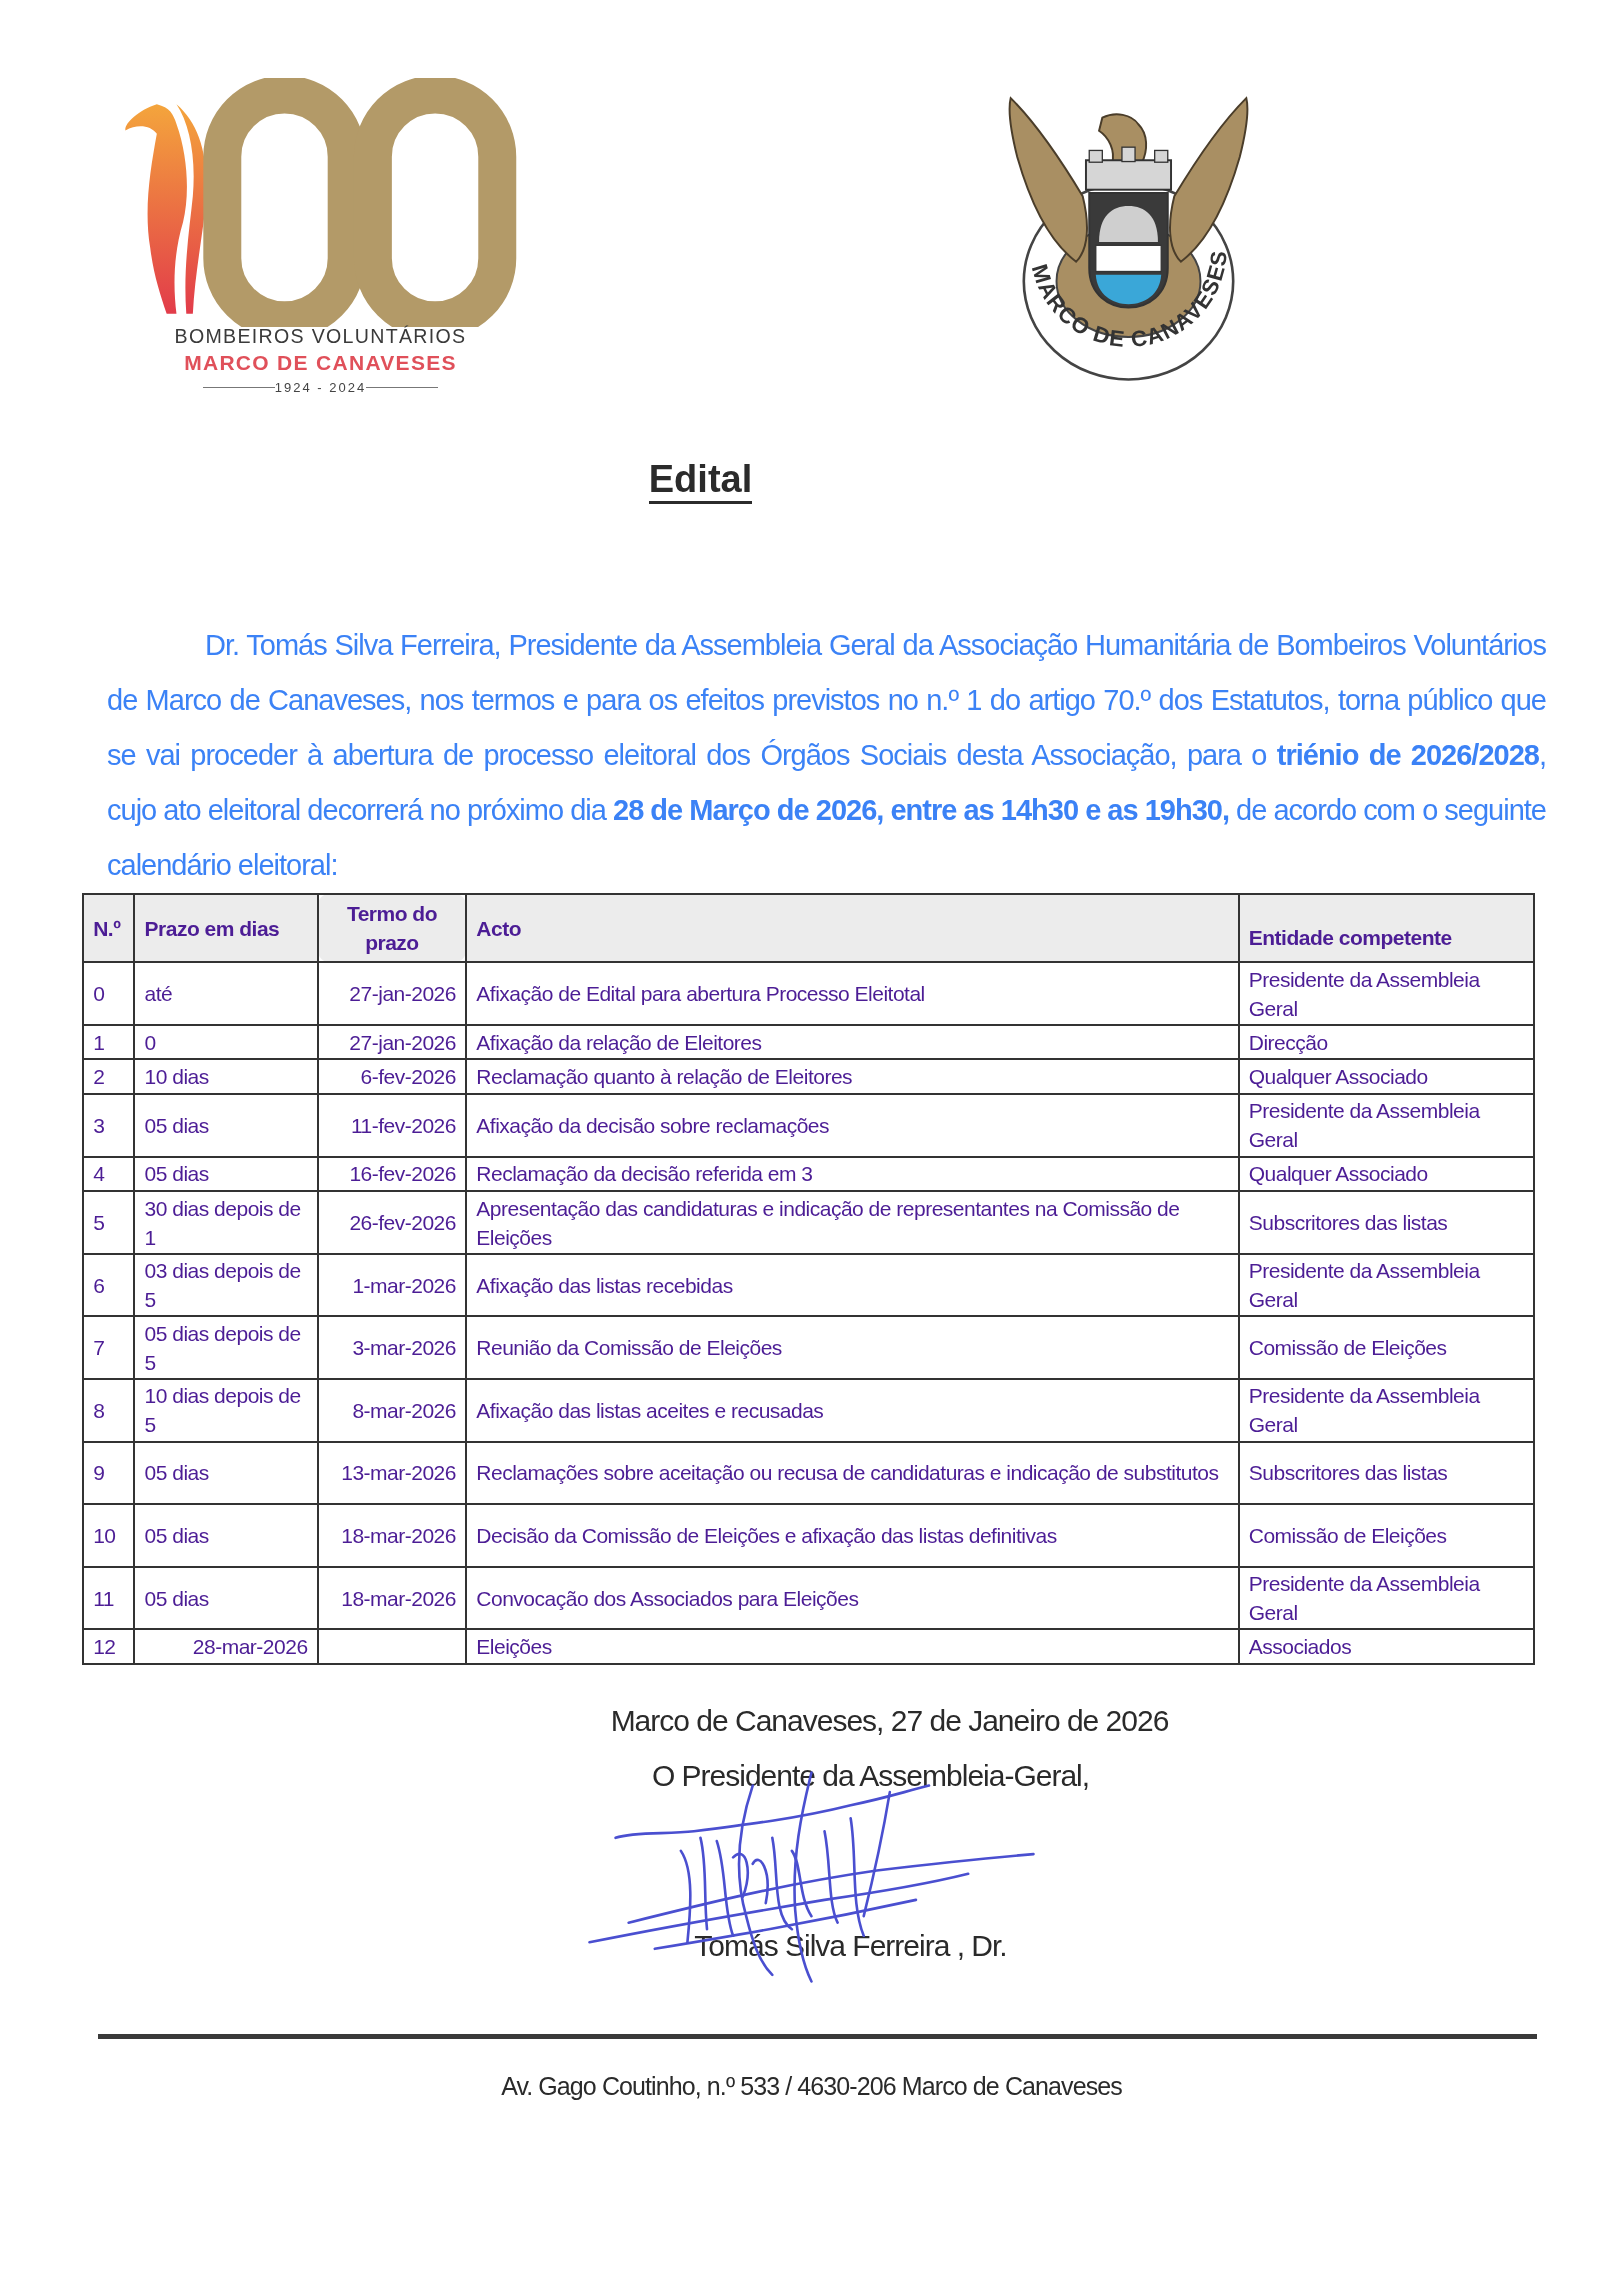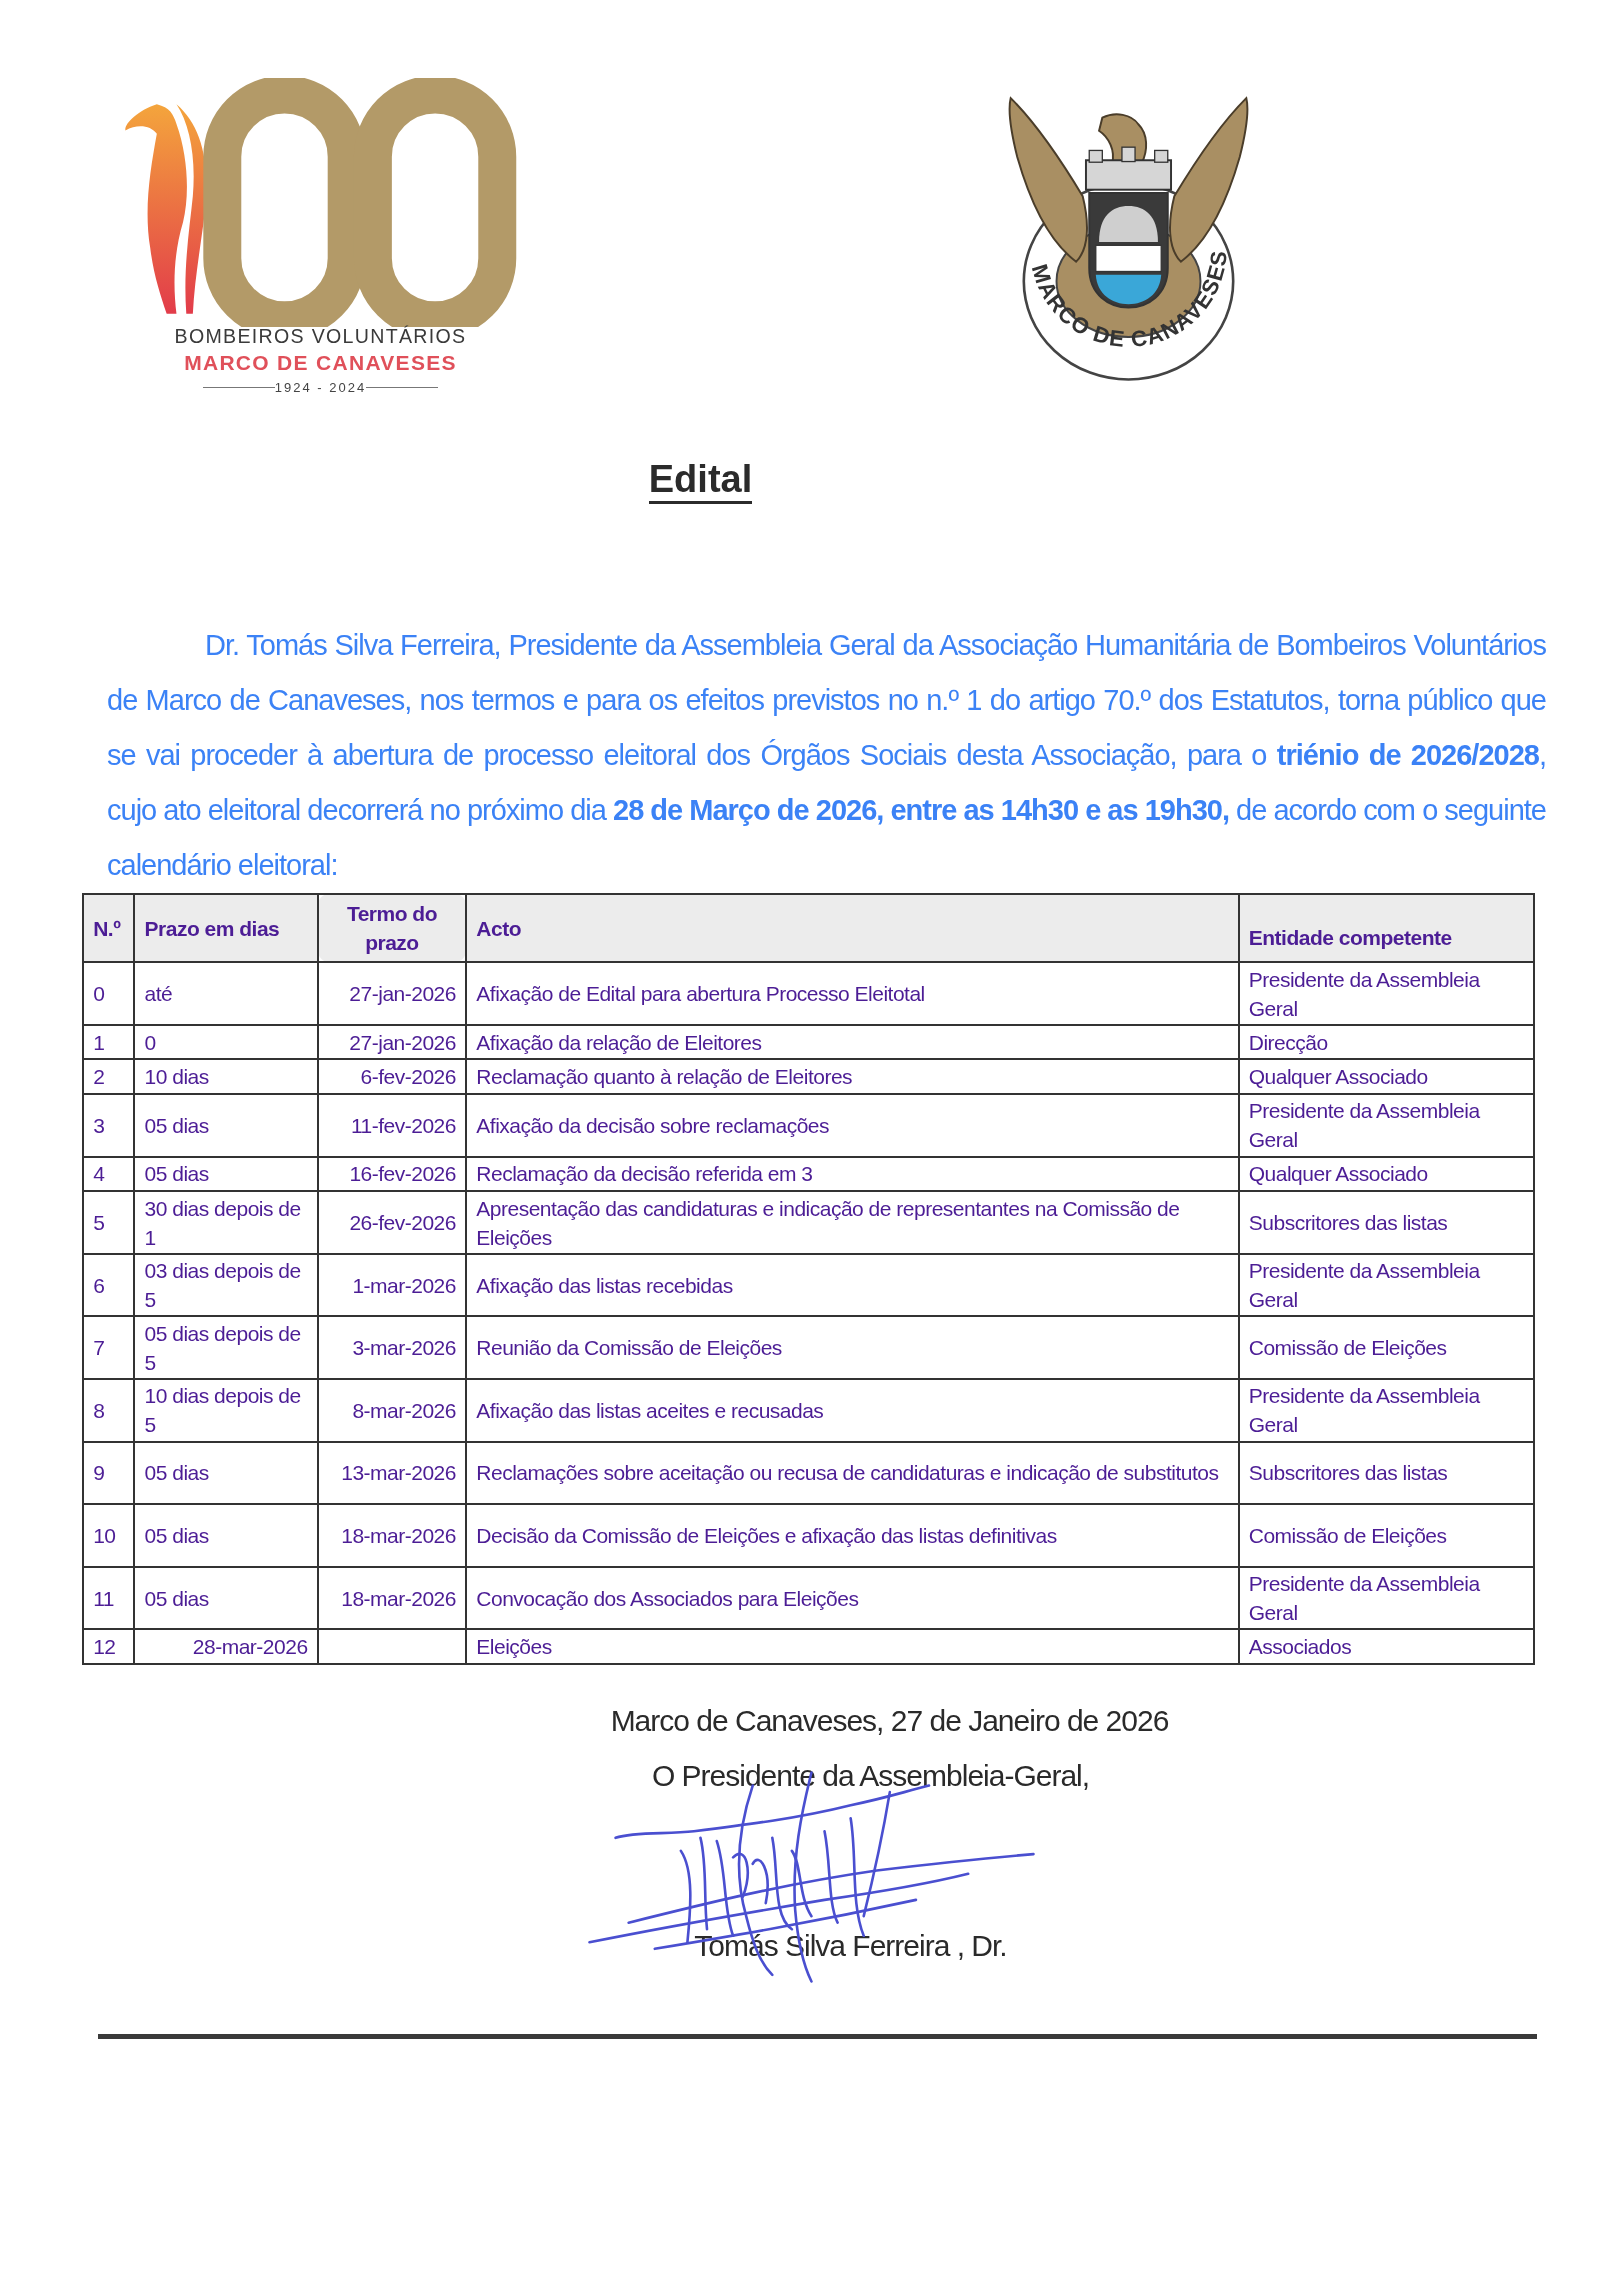--- a/index.html
+++ b/index.html
@@ -240,15 +240,16 @@
       <path d="M80 240 C200 210 320 180 460 160 C560 148 640 140 700 135"></path>
       <path d="M120 280 C240 260 360 240 520 205"></path>
       <path d="M160 130 C180 160 175 220 170 270 M190 110 C200 150 195 200 200 250 M215 115 C230 160 225 220 240 260 M240 140 C260 120 270 160 255 200 M270 150 C280 130 300 160 290 210 M300 110 C310 160 300 230 330 250 M330 130 C345 150 340 200 360 230 M380 100 C390 150 385 210 400 240 M420 80 C430 140 420 210 440 260"></path>
       <path d="M270 30 C250 90 240 160 260 230 C270 270 280 300 300 320"></path>
       <path d="M360 10 C345 70 330 140 335 220 C340 280 350 310 360 330"></path>
       <path d="M480 40 C470 100 455 170 440 230"></path>
     </g>
   </svg>
 
   <div class="footer-rule"></div>
+  <div class="footer f1">Av. Gago Coutinho, n.º 533 / 4630-206 Marco de Canaveses</div>
 
 </div>
 
 
 </body></html>

